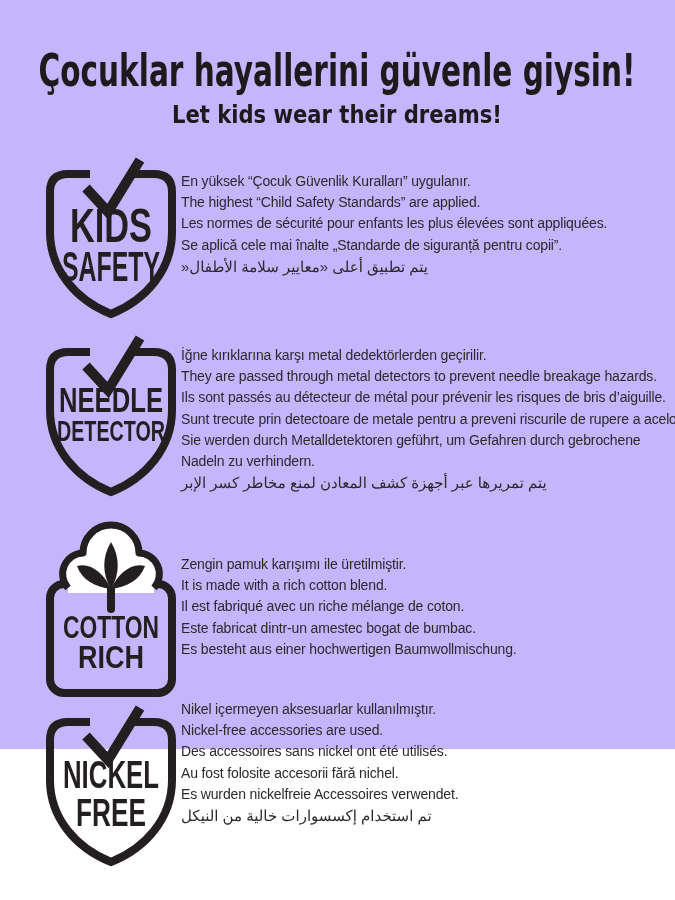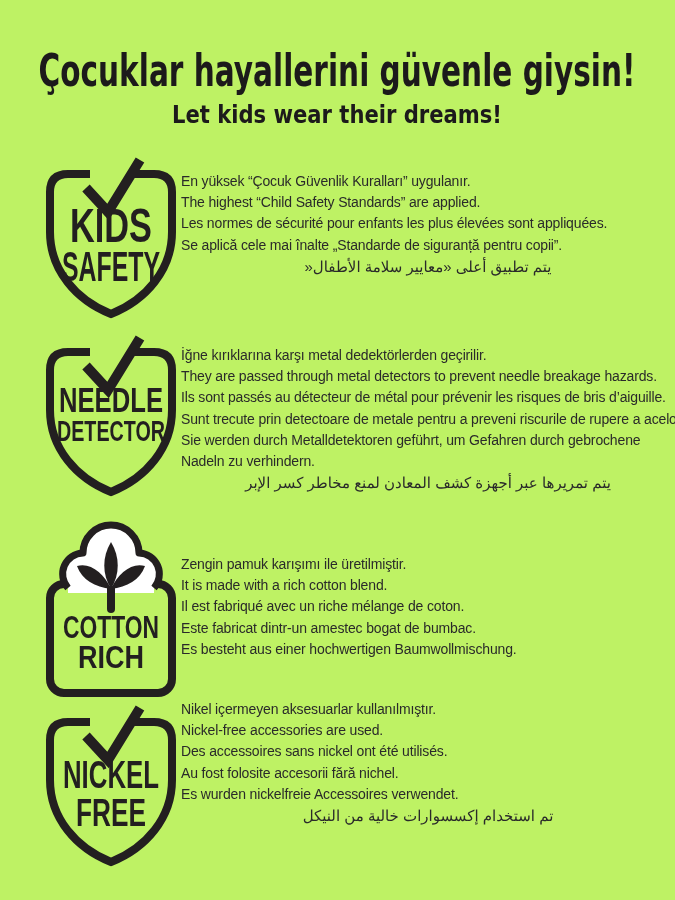--- a/index.html
+++ b/index.html
@@ -1,31 +1,31 @@
 <!DOCTYPE html>
 <html><head>
 <meta charset="utf-8">
 <style>
   html,body{margin:0;padding:0}
   body{
     width:675px;height:900px;background:#ffffff;position:relative;
     font-family:"Liberation Sans",sans-serif;color:#231f20;overflow:hidden;
   }
-  .page{position:absolute;left:0;top:0;width:675px;height:900px;background:#bef264}
+  .page{position:absolute;left:0;top:0;width:675px;height:749px;background:#c4b5fd}
   .hdr-svg{position:absolute;top:0;left:0}
   .t-title{font-family:"DejaVu Sans",sans-serif;font-weight:bold;fill:#1c1a1b}
   .badge{position:absolute;left:44px}
   svg text.big{font-family:"Liberation Sans",sans-serif;font-weight:bold;fill:#231f20}
   .desc{
     position:absolute;left:181px;width:494px;
     font-size:14px;line-height:21.2px;letter-spacing:-0.15px;color:#2a2a2a;
   }
   .desc .ln{white-space:nowrap}
   .desc .wrap{white-space:normal;max-width:484px}
-  .desc .ar{direction:rtl;text-align:center;white-space:nowrap;font-size:15px;letter-spacing:0}
+  .desc .ar{direction:rtl;text-align:left;white-space:nowrap;font-size:15px;letter-spacing:0}
 </style>
 </head>
 <body>
 
 <div class="page">
 
   <svg class="hdr-svg" width="675" height="140">
     <text class="t-title" x="337" y="86" font-size="45" text-anchor="middle" textLength="597" lengthAdjust="spacingAndGlyphs">Çocuklar hayallerini güvenle giysin!</text>
     <text class="t-title" x="337" y="123" font-size="25" text-anchor="middle" textLength="330" lengthAdjust="spacingAndGlyphs">Let kids wear their dreams!</text>
   </svg>

